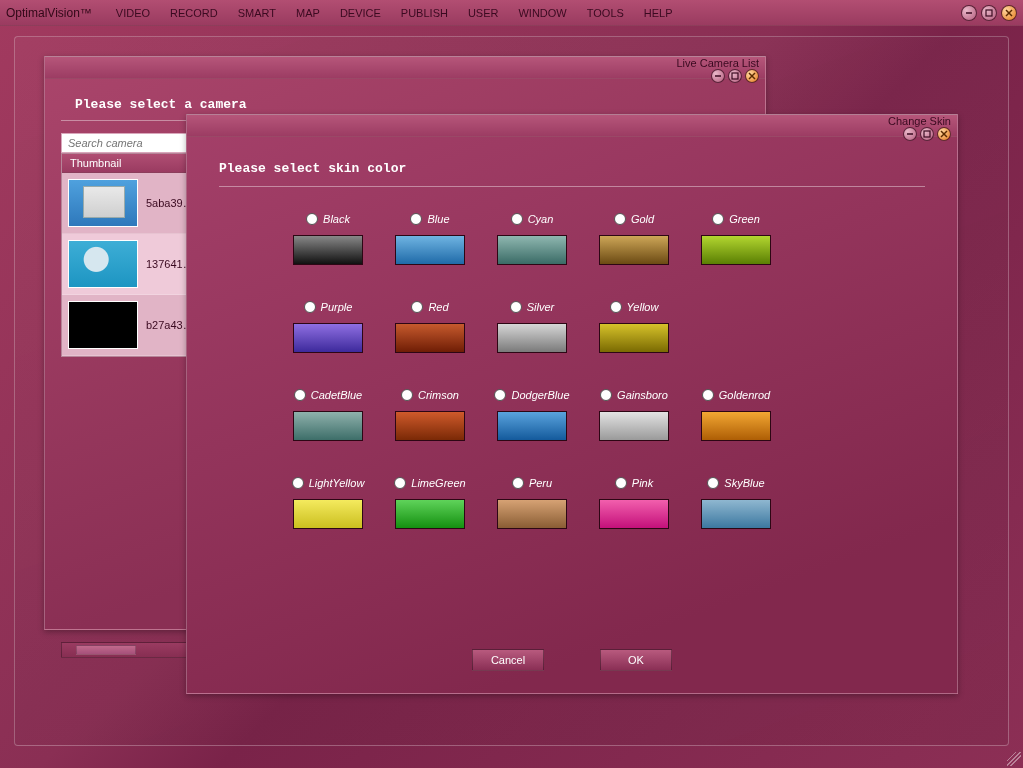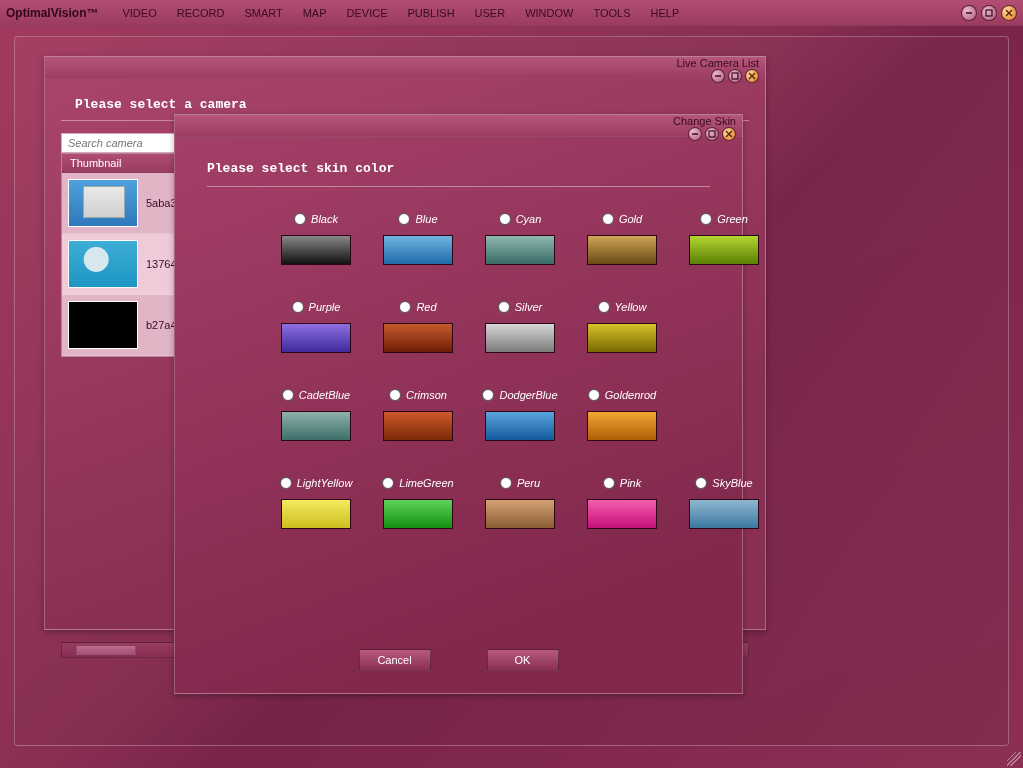--- a/index.html
+++ b/index.html
@@ -12,21 +12,21 @@
   overflow: hidden;
   position: relative;
 }
 .titlebar {
   height: 26px;
   display: flex; align-items: center;
   padding: 0 6px;
   background: linear-gradient(#b24e72,#9a3b60);
   border-bottom: 1px solid rgba(0,0,0,0.2);
 }
-.app-title { font-weight: bold; color:#320818; font-size:12px; margin-right:14px;}
+.app-title { font-weight: normal; color:#320818; font-size:12px; margin-right:14px;}
 .menu { display:flex; gap:0; }
 .menu-item { padding: 3px 10px; color:#3a0a20; font-size:11px; cursor:default;text-align:right;}
 .window-controls { margin-left:auto; display:flex; gap:4px; }
 .wc-btn {
   width:16px;height:16px;border-radius:50%;
   border:1px solid rgba(60,10,30,0.8);
   display:flex;align-items:center;justify-content:center;
   background: radial-gradient(circle at 30% 30%, #e9b8c9, #b55c7e);
 }
 .wc-btn.close-btn{ background: radial-gradient(circle at 30% 30%, #ffd79f, #e57b1f);}
@@ -115,21 +115,21 @@
   border:1px solid rgba(0,0,0,0.3);
   position:relative;
 }
 .hscroll .thumbbar{
   position:absolute;left:14px;top:2px;height:10px;width:60px;
   background: linear-gradient(#c16a8c,#a5507a);
   border:1px solid rgba(0,0,0,0.2);
 }
 
 
-#skin { left:174px; top:114px; width:569px; height:580px; z-index:5;
+#skin { left:186px; top:114px; width:772px; height:580px; z-index:5;
   background: linear-gradient(160deg,#a44069,#82284d 80%);
 }
 #skin .body{ padding:20px 32px; }
 .skin-heading{
   font-family:"Courier New",monospace;font-weight:bold;color:#fff;font-size:13px;
   padding:4px 0 10px 0;
   border-bottom:1px solid rgba(255,255,255,0.4);
 }
 .swatch-grid{
   margin:24px 0 0 60px;
@@ -379,20 +379,27 @@
         <div class="swatch-cell">
           <div class="radio-row">
             <div class="radio"></div>
             <span>DodgerBlue</span>
           </div>
           <div class="swatch" style="background: linear-gradient(rgb(90, 163, 221), rgb(20, 90, 156));"></div>
         </div>
         <div class="swatch-cell">
           <div class="radio-row">
             <div class="radio"></div>
+            <span>Gainsboro</span>
+          </div>
+          <div class="swatch" style="background: linear-gradient(rgb(227, 227, 227), rgb(154, 154, 154));"></div>
+        </div>
+        <div class="swatch-cell">
+          <div class="radio-row">
+            <div class="radio"></div>
             <span>Goldenrod</span>
           </div>
           <div class="swatch" style="background: linear-gradient(rgb(242, 167, 51), rgb(174, 94, 5));"></div>
         </div>
         <div class="spacer-row"></div>
         <div class="swatch-cell">
           <div class="radio-row">
             <div class="radio"></div>
             <span>LightYellow</span>
           </div>

